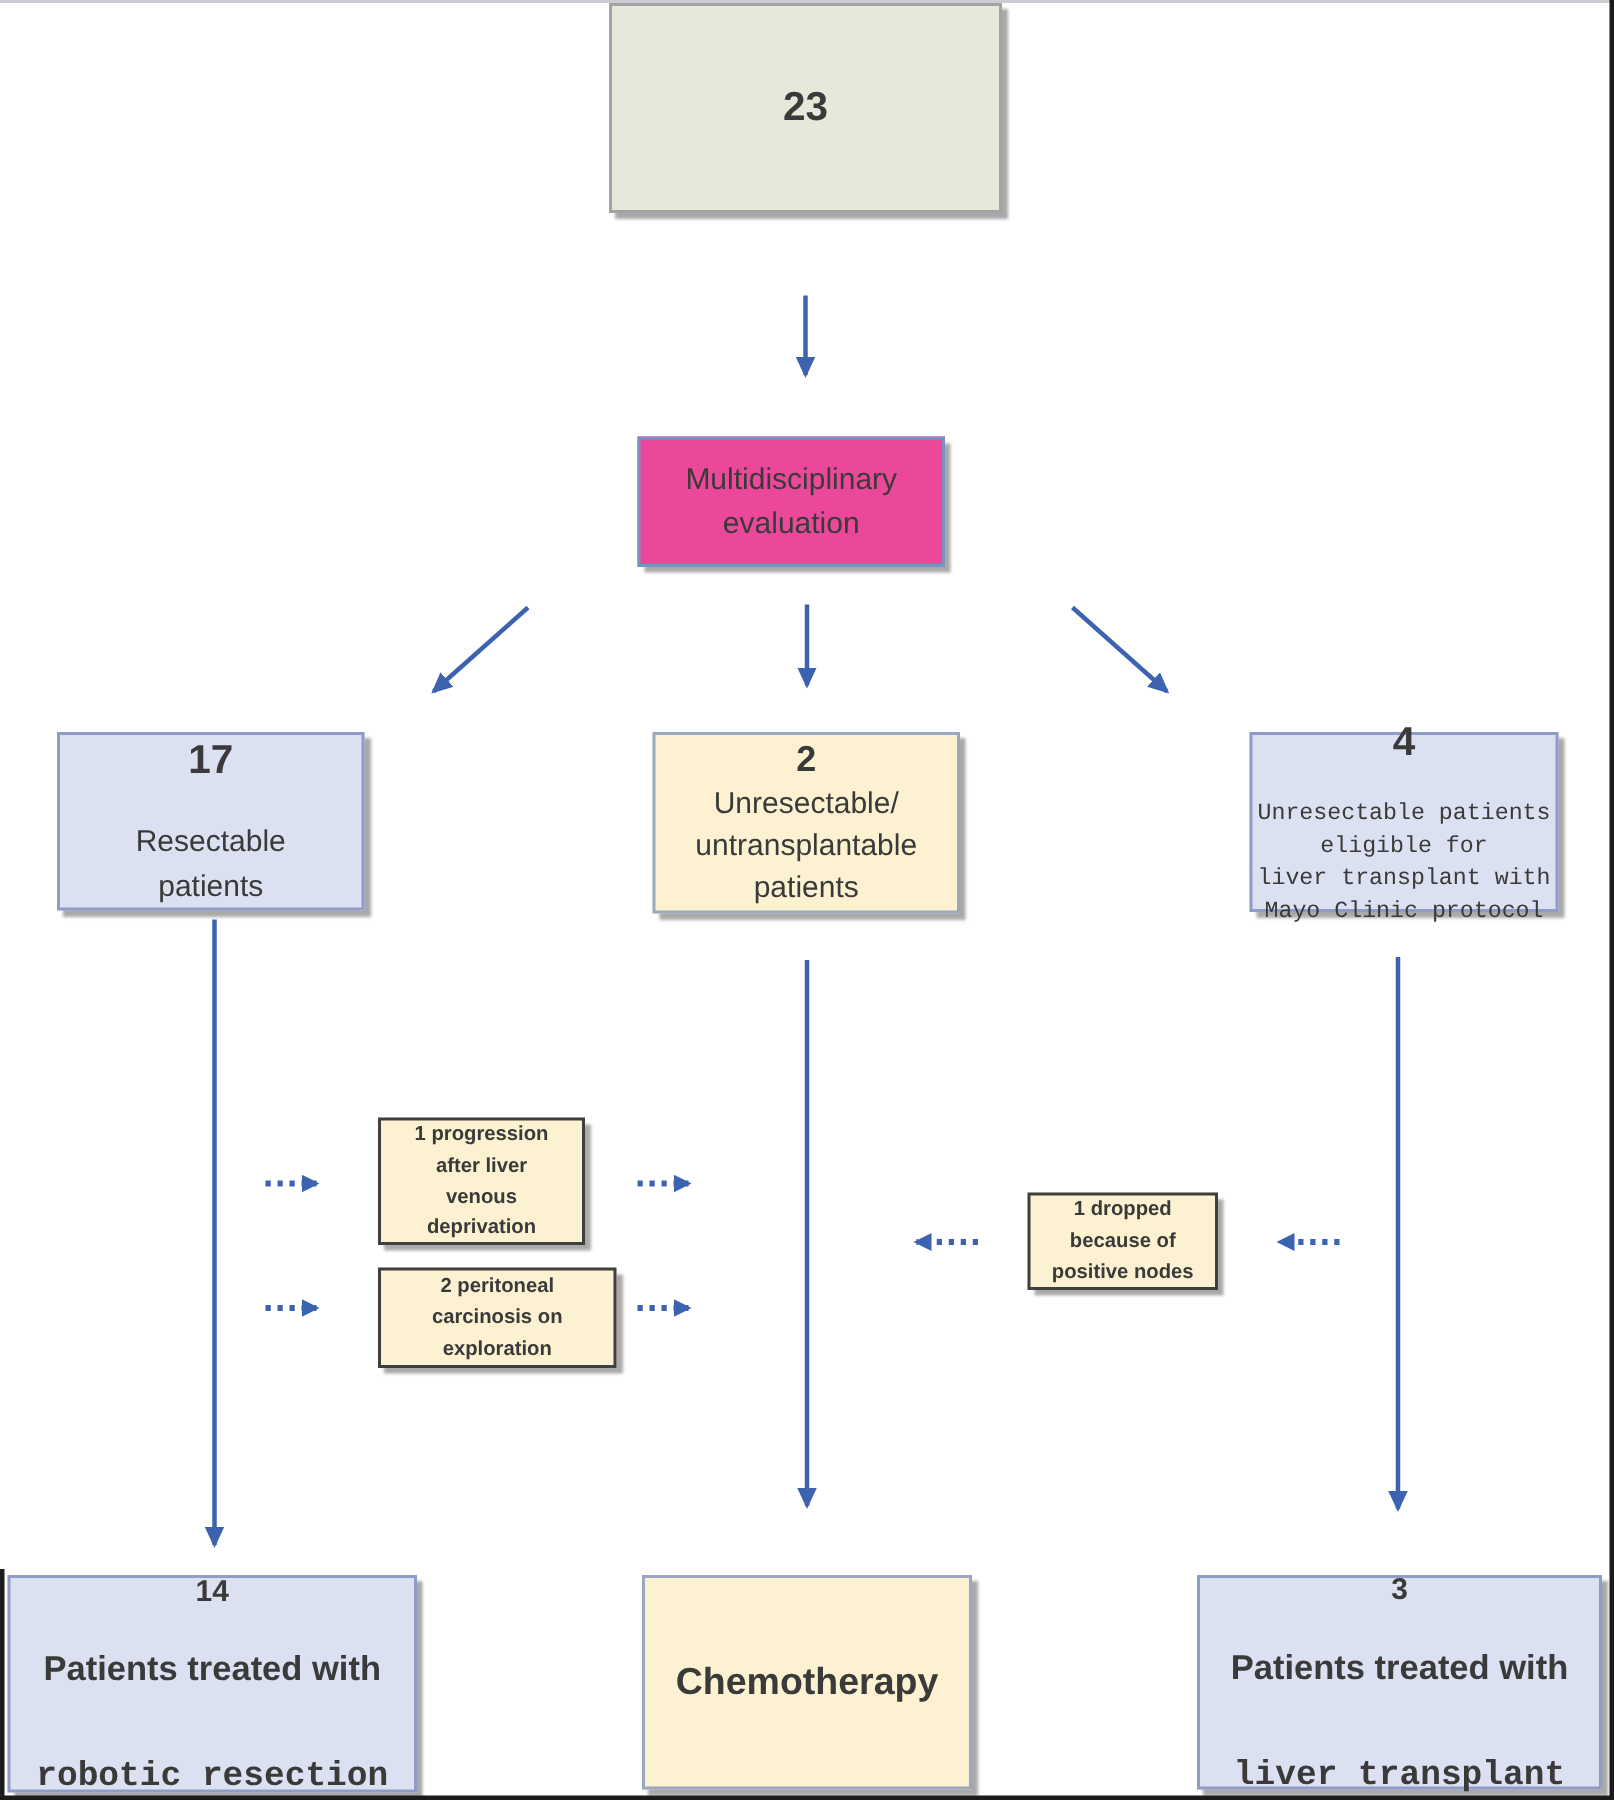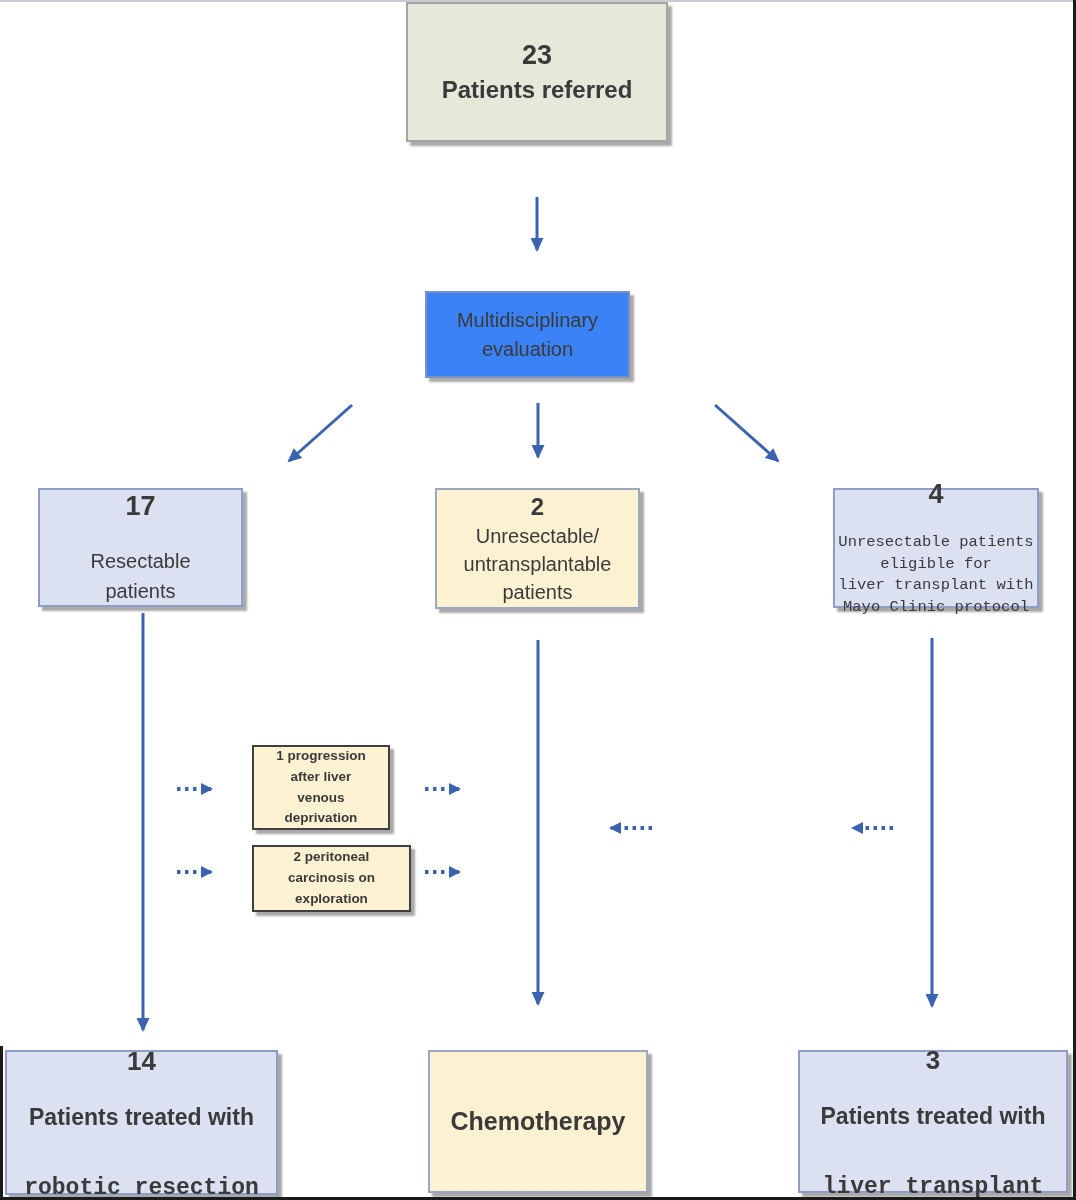--- a/index.html
+++ b/index.html
@@ -10,21 +10,21 @@
   
   .frame-top{position:absolute;top:0;left:0;width:1076px;height:2px;background:#c9ccd0;}
   .frame-right{position:absolute;top:0;right:0;width:3px;height:1200px;background:#1b1b1b;}
   .frame-bottom{position:absolute;bottom:0;left:0;width:1076px;height:3px;background:#1b1b1b;}
   .frame-left{position:absolute;left:0;top:1046px;width:3px;height:154px;background:#1b1b1b;}
 
   .box{position:absolute;box-sizing:border-box;display:flex;flex-direction:column;
        align-items:center;justify-content:center;text-align:center;}
   .shadow{box-shadow:4px 4px 2px #a9a9a9;}
   .green {background:#e5e9da;border:2px solid #a3a3a3;}
-  .white {background:#3b82f6;border:2px solid #7d90c4;}
+  .white {background:#ec4899;border:2px solid #7d90c4;}
   .lav   {background:#dce1f2;border:2px solid #8e9cc6;gap:22px;}
   .yel   {background:#fcf2d1;border:2px solid #9aa7bf;}
   .yel-dark{background:#fcf2d1;border:2px solid #3f3f3f;}
 
   .pre{white-space:pre-line;}
   .num{font-weight:bold;font-size:27px;line-height:1.3;}
 
   
   #box-referred{left:406px;top:2px;width:262px;height:140px;}
   #box-referred .lbl{font-weight:bold;font-size:24px;line-height:1.4;}
@@ -44,21 +44,21 @@
   #box-eligible .lbl{font-size:15.5px;line-height:1.38;font-family:Liberation Mono, monospace;}
 
   #box-progression{left:252px;top:745px;width:138px;height:85px;}
   #box-peritoneal{left:252px;top:845px;width:159px;height:67px;}
   #box-dropped{left:685px;top:795px;width:127px;height:65px;}
   .smallbox .lbl{font-weight:bold;font-size:13.5px;line-height:1.55;}
 
   #box-robotic{left:5px;top:1050px;width:273px;height:145px;}
   #box-chemo{left:428px;top:1050px;width:220px;height:143px;}
   #box-liver{left:798px;top:1050px;width:270px;height:143px;}
-  .bigbottom .num{font-size:26px;line-height:1.35;}
+  .bigbottom .num{font-size:20px;line-height:1.35;}
   .bigbottom .l1{font-weight:bold;font-size:23px;line-height:1.35;}
   .bigbottom .l2{font-weight:bold;font-size:23px;margin-top:20px;font-family:Liberation Mono, monospace;}
   #box-chemo .lbl{font-weight:bold;font-size:25px;}
 
   svg#arrows{position:absolute;left:0;top:0;width:1076px;height:1200px;pointer-events:none;}
   .solid{stroke:#3c63b0;stroke-width:3;fill:none;}
   .dotted{stroke:#3c63b0;stroke-width:4;fill:none;stroke-dasharray:3.5 4.5;}
 </style>
 </head>
 <body>
@@ -86,21 +86,20 @@
     <line class="dotted" x1="177" y1="789" x2="211" y2="789" marker-end="url(#ahd)"></line>
     <line class="dotted" x1="177" y1="872" x2="211" y2="872" marker-end="url(#ahd)"></line>
     <line class="dotted" x1="425" y1="789" x2="459" y2="789" marker-end="url(#ahd)"></line>
     <line class="dotted" x1="425" y1="872" x2="459" y2="872" marker-end="url(#ahd)"></line>
     <line class="dotted" x1="652" y1="828" x2="611" y2="828" marker-end="url(#ahd)"></line>
     <line class="dotted" x1="893" y1="828" x2="853" y2="828" marker-end="url(#ahd)"></line>
   </svg>
 
   <div class="box green shadow" id="box-referred">
     <span class="num">23</span>
-    <span class="lbl">Patients referred</span>
   </div>
 
   <div class="box white shadow" id="box-evaluation">
     <span class="lbl pre">Multidisciplinary
 evaluation</span>
   </div>
 
   <div class="box lav shadow" id="box-resectable">
     <span class="num">17</span>
     <span class="lbl pre">Resectable
@@ -128,20 +127,25 @@
 venous
 deprivation</span>
   </div>
 
   <div class="box yel-dark shadow smallbox" id="box-peritoneal">
     <span class="lbl pre">2 peritoneal
 carcinosis on
 exploration</span>
   </div>
 
+  <div class="box yel-dark shadow smallbox" id="box-dropped">
+    <span class="lbl pre">1 dropped
+because of
+positive nodes</span>
+  </div>
 
   <div class="box lav shadow bigbottom" id="box-robotic">
     <span class="num">14</span>
     <span class="l1">Patients treated with</span>
     <span class="l2">robotic resection</span>
   </div>
 
   <div class="box yel shadow" id="box-chemo">
     <span class="lbl">Chemotherapy</span>
   </div>

